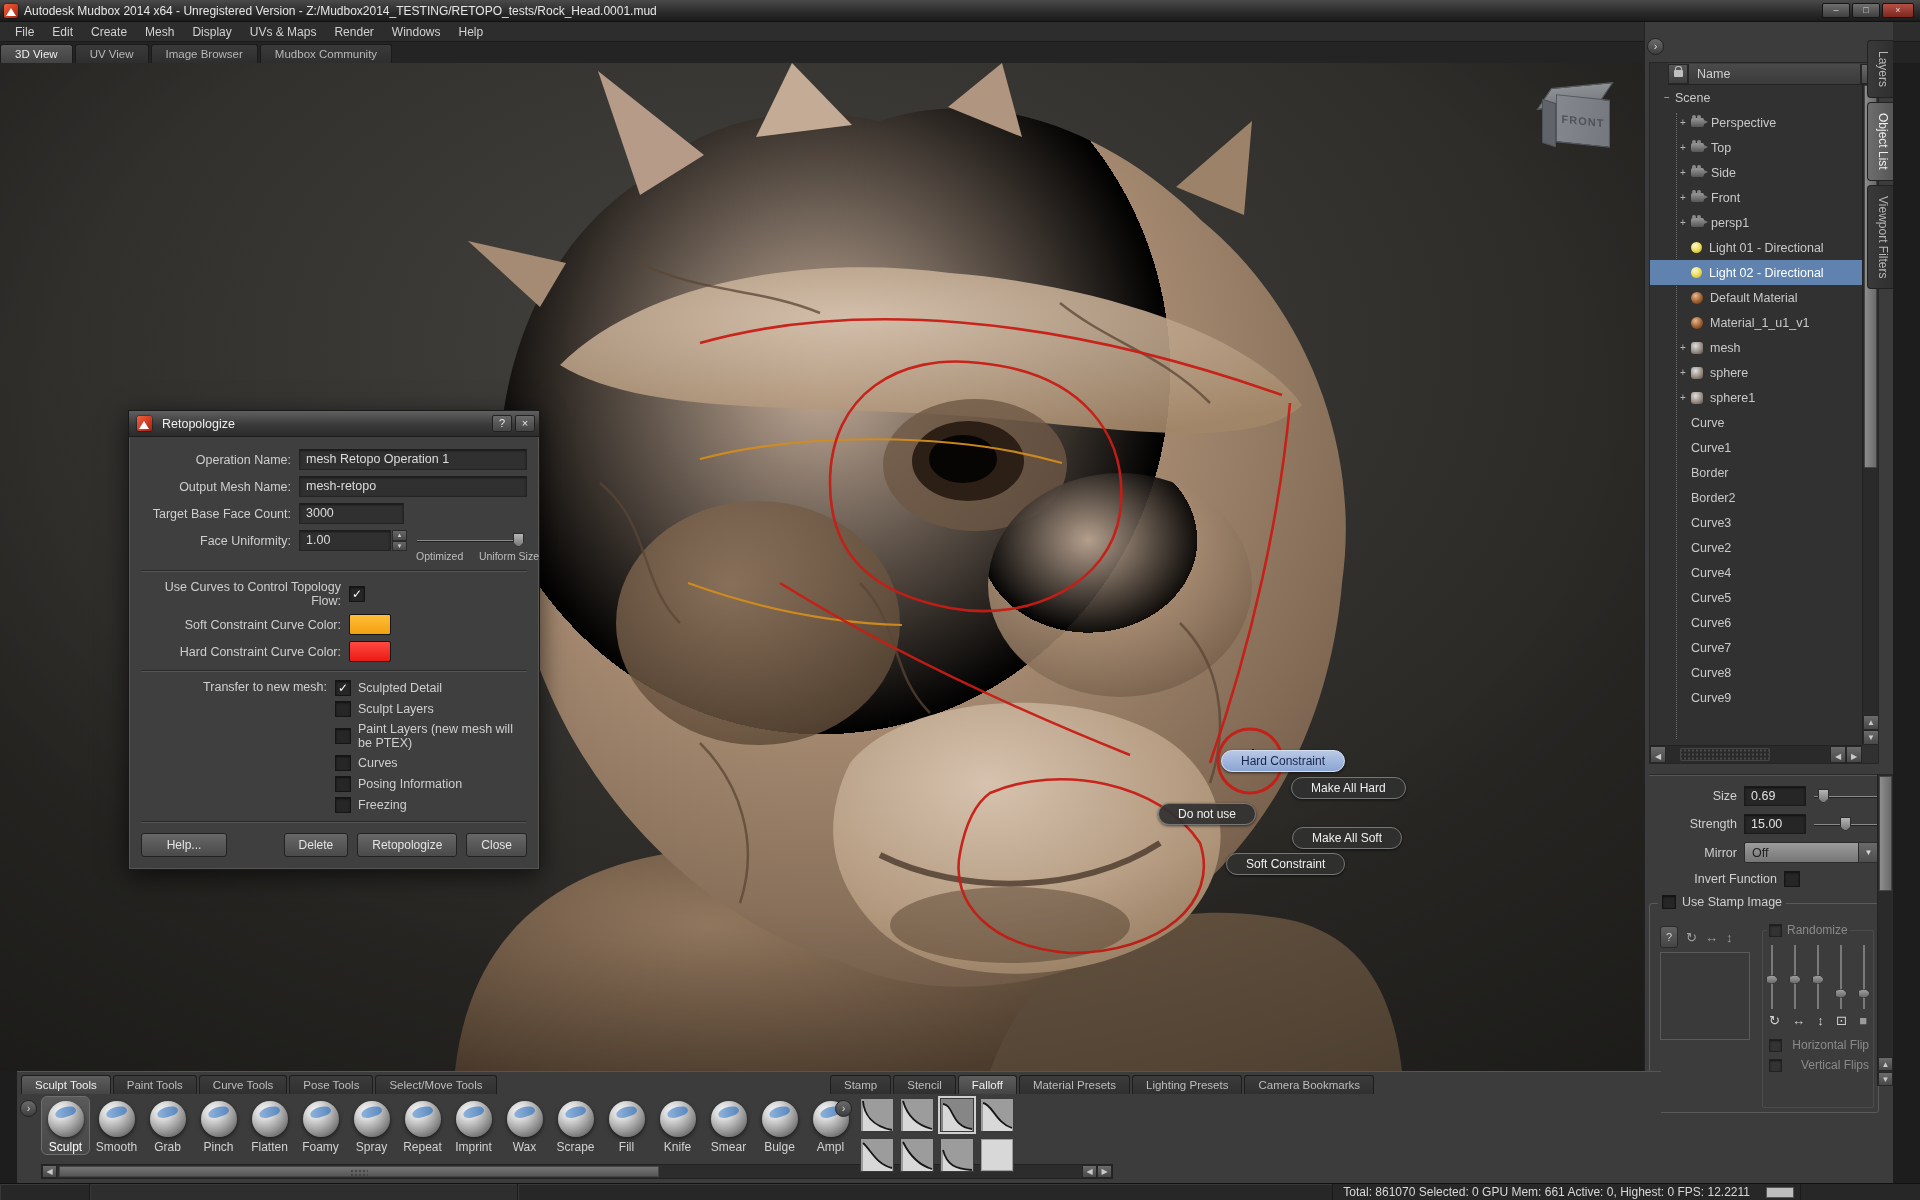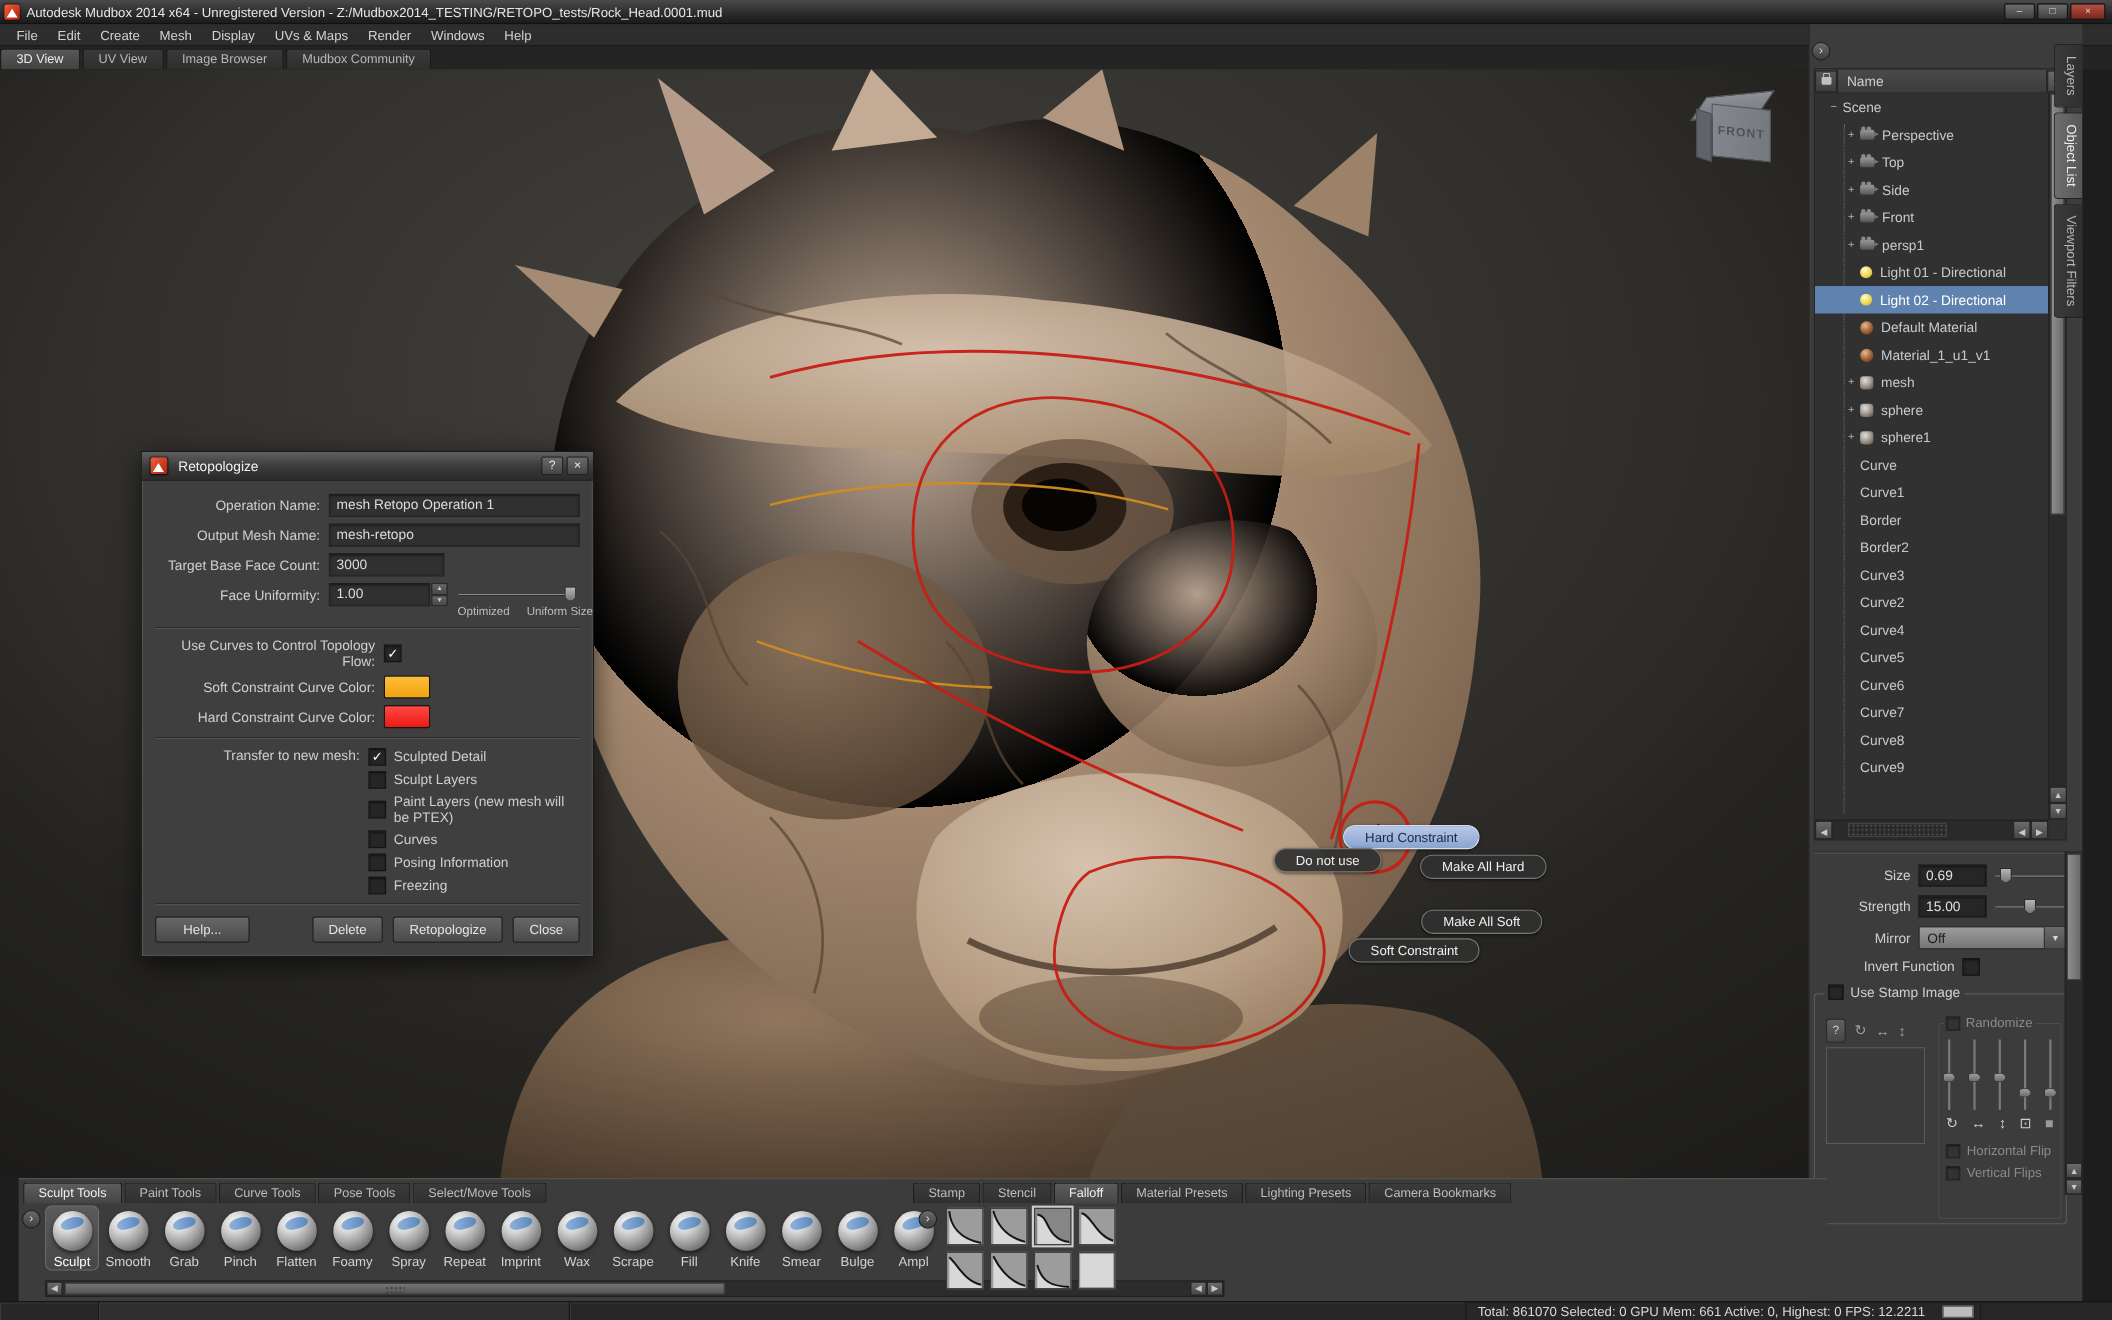--- a/index.html
+++ b/index.html
@@ -44,21 +44,21 @@
   #viewcube .left{position:absolute;left:2px;top:24px;width:14px;height:44px;background:#60646a;
     transform:skewY(18deg);border:1px solid #4c5055;}
   #viewcube .front{position:absolute;left:16px;top:20px;width:54px;height:48px;background:linear-gradient(100deg,#85898f,#74787e);
     transform:skewY(6deg);border:1px solid #55595f;color:#4e525a;font-size:11px;font-weight:bold;
     display:flex;align-items:center;justify-content:center;letter-spacing:1px;}
 
   
   .ctx-pill{position:absolute;background:rgba(48,48,48,.92);border:1px solid #777;border-radius:11px;
     color:#f0f0f0;font-size:12px;padding:3px 19px;white-space:nowrap;box-shadow:0 1px 3px rgba(0,0,0,.6);}
   .ctx-pill.hl{background:linear-gradient(#b9c8e6,#8aa5d2);color:#18264a;border-color:#d4dff2;}
-  .ctx-0{left:1221px;top:687px;} .ctx-1{left:1291px;top:714px;} .ctx-2{left:1158px;top:708px;}
+  .ctx-0{left:1221px;top:687px;} .ctx-1{left:1291px;top:714px;} .ctx-2{left:1158px;top:740px;}
   .ctx-3{left:1292px;top:764px;} .ctx-4{left:1226px;top:790px;}
 
   
   #dialog{position:absolute;left:128px;top:410px;width:412px;background:#3f3f3f;
     border:1px solid #191919;box-shadow:0 6px 24px rgba(0,0,0,.65), inset 0 0 0 1px #555;}
   #dialog-title{height:26px;background:linear-gradient(#606060,#3a3a3a 55%,#2b2b2b);display:flex;align-items:center;
     color:#f0f0f0;font-size:12.5px;border-bottom:1px solid #1c1c1c;padding:0 4px;}
   #dialog-title .mudbox-logo{width:15px;height:15px;}
   .dlg-titlebtn{width:20px;height:17px;margin-left:3px;border:1px solid #222;border-radius:2px;
     background:linear-gradient(#6a6a6a,#444);color:#e8e8e8;font-size:11px;line-height:15px;text-align:center;}
@@ -90,21 +90,21 @@
   .dlg-btn{height:24px;border:1px solid #222;border-radius:3px;background:linear-gradient(#676767,#4a4a4a);
     color:#e4e4e4;font-size:12px;padding:0 14px;font-family:inherit;}
   .dlg-btn.help{width:86px;}
   #dlg-buttons .gap{margin-left:auto;}
   .dlg-btn + .dlg-btn{margin-left:9px;}
 
   
   #rightpanel{position:absolute;left:1644px;top:22px;width:249px;height:1161px;background:#3c3c3c;border-left:1px solid #222;}
   #panel-chevron{position:absolute;left:2px;top:16px;width:17px;height:17px;border-radius:50%;
     background:linear-gradient(#6a6a6a,#3e3e3e);border:1px solid #222;color:#ddd;font-size:11px;line-height:15px;text-align:center;}
-  #objlist{position:absolute;left:4px;top:40px;width:230px;height:702px;background:#313131;border:1px solid #262626;}
+  #objlist{position:absolute;left:4px;top:40px;width:230px;height:702px;background:#313131;border:1px solid #262626;padding-left:18px;}
   #objlist-header{height:22px;display:flex;align-items:center;background:#3c3c3c;border-bottom:1px solid #232323;}
   .lockbtn{width:20px;height:20px;border:1px solid #262626;background:linear-gradient(#565656,#3d3d3d);
     display:flex;align-items:center;justify-content:center;}
   .icon-lock{width:9px;height:7px;background:#c0c0c0;border-radius:1px;position:relative;}
   .icon-lock::before{content:"";position:absolute;left:1.5px;top:-4px;width:5px;height:4px;border:1.5px solid #c0c0c0;border-bottom:none;border-radius:3px 3px 0 0;}
   #objlist-header .hdr-name{flex:1;height:20px;line-height:20px;padding-left:8px;color:#cfcfcf;font-size:12.5px;
     background:linear-gradient(#4a4a4a,#3b3b3b);border-left:1px solid #262626;border-right:1px solid #262626;}
   .scrollbtn{width:17px;height:20px;background:linear-gradient(#6b6b6b,#474747);border:1px solid #262626;
     color:#c9c9c9;font-size:8px;text-align:center;line-height:19px;}
   #tree{position:absolute;left:0;top:22px;right:16px;bottom:18px;overflow:hidden;}
@@ -162,21 +162,21 @@
   #stamp-icons{display:flex;align-items:center;gap:8px;margin-bottom:4px;}
   #stamp-preview{width:90px;height:88px;border:1px solid #5a5a5a;background:#3a3a3a;}
   #rand-group{position:absolute;left:112px;top:26px;width:112px;height:178px;border:1px solid #4c4c4c;border-radius:2px;padding:4px;}
   #rand-title{position:absolute;left:4px;top:-8px;background:#3c3c3c;display:flex;gap:5px;align-items:center;color:#8a8a8a;font-size:12px;padding:0 2px;}
   .cbx.dis{background:#333;border-color:#222;}
   #vsliders{display:flex;justify-content:space-between;padding:10px 4px 0 4px;height:74px;}
   .vslider{width:2px;height:64px;background:#7a7a7a;position:relative;}
   .vthumb{position:absolute;left:-5px;width:12px;height:9px;background:linear-gradient(#9e9e9e,#6c6c6c);
     border:1px solid #333;clip-path:polygon(0 25%,60% 0,100% 50%,60% 100%,0 75%);}
   #rand-icons{display:flex;justify-content:space-between;padding:4px 2px;color:#cfcfcf;font-size:13px;}
-  .flipline{display:flex;align-items:center;gap:6px;color:#8a8a8a;font-size:12px;margin:6px 0 0 2px;}
+  .flipline{display:flex;align-items:center;gap:6px;color:#8a8a8a;font-size:12px;margin:6px 0 0 2px;justify-content:space-between;}
   .flipline .cbx{width:13px;height:13px;}
   #props-vsb{position:absolute;right:0;top:752px;width:16px;height:312px;background:#2a2a2a;border-left:1px solid #222;}
   #props-vsb .thumb{position:absolute;left:1px;right:1px;top:2px;height:115px;background:linear-gradient(90deg,#8d8d8d,#6a6a6a);border:1px solid #444;}
   #props-vsb .scrollbtn{width:15px;height:14px;line-height:13px;position:absolute;left:0;}
 
   
   #tray{position:absolute;left:17px;top:1071px;width:1644px;height:112px;background:#3c3c3c;border-top:1px solid #555;}
   #tray-tabs{position:absolute;left:4px;top:0;display:flex;align-items:flex-end;height:22px;}
   .ttab{font-size:11.5px;color:#bdbdbd;background:linear-gradient(#3b3b3b,#303030);border:1px solid #1d1d1d;border-bottom:none;
     border-radius:3px 3px 0 0;padding:3px 13px;margin-right:2px;}

